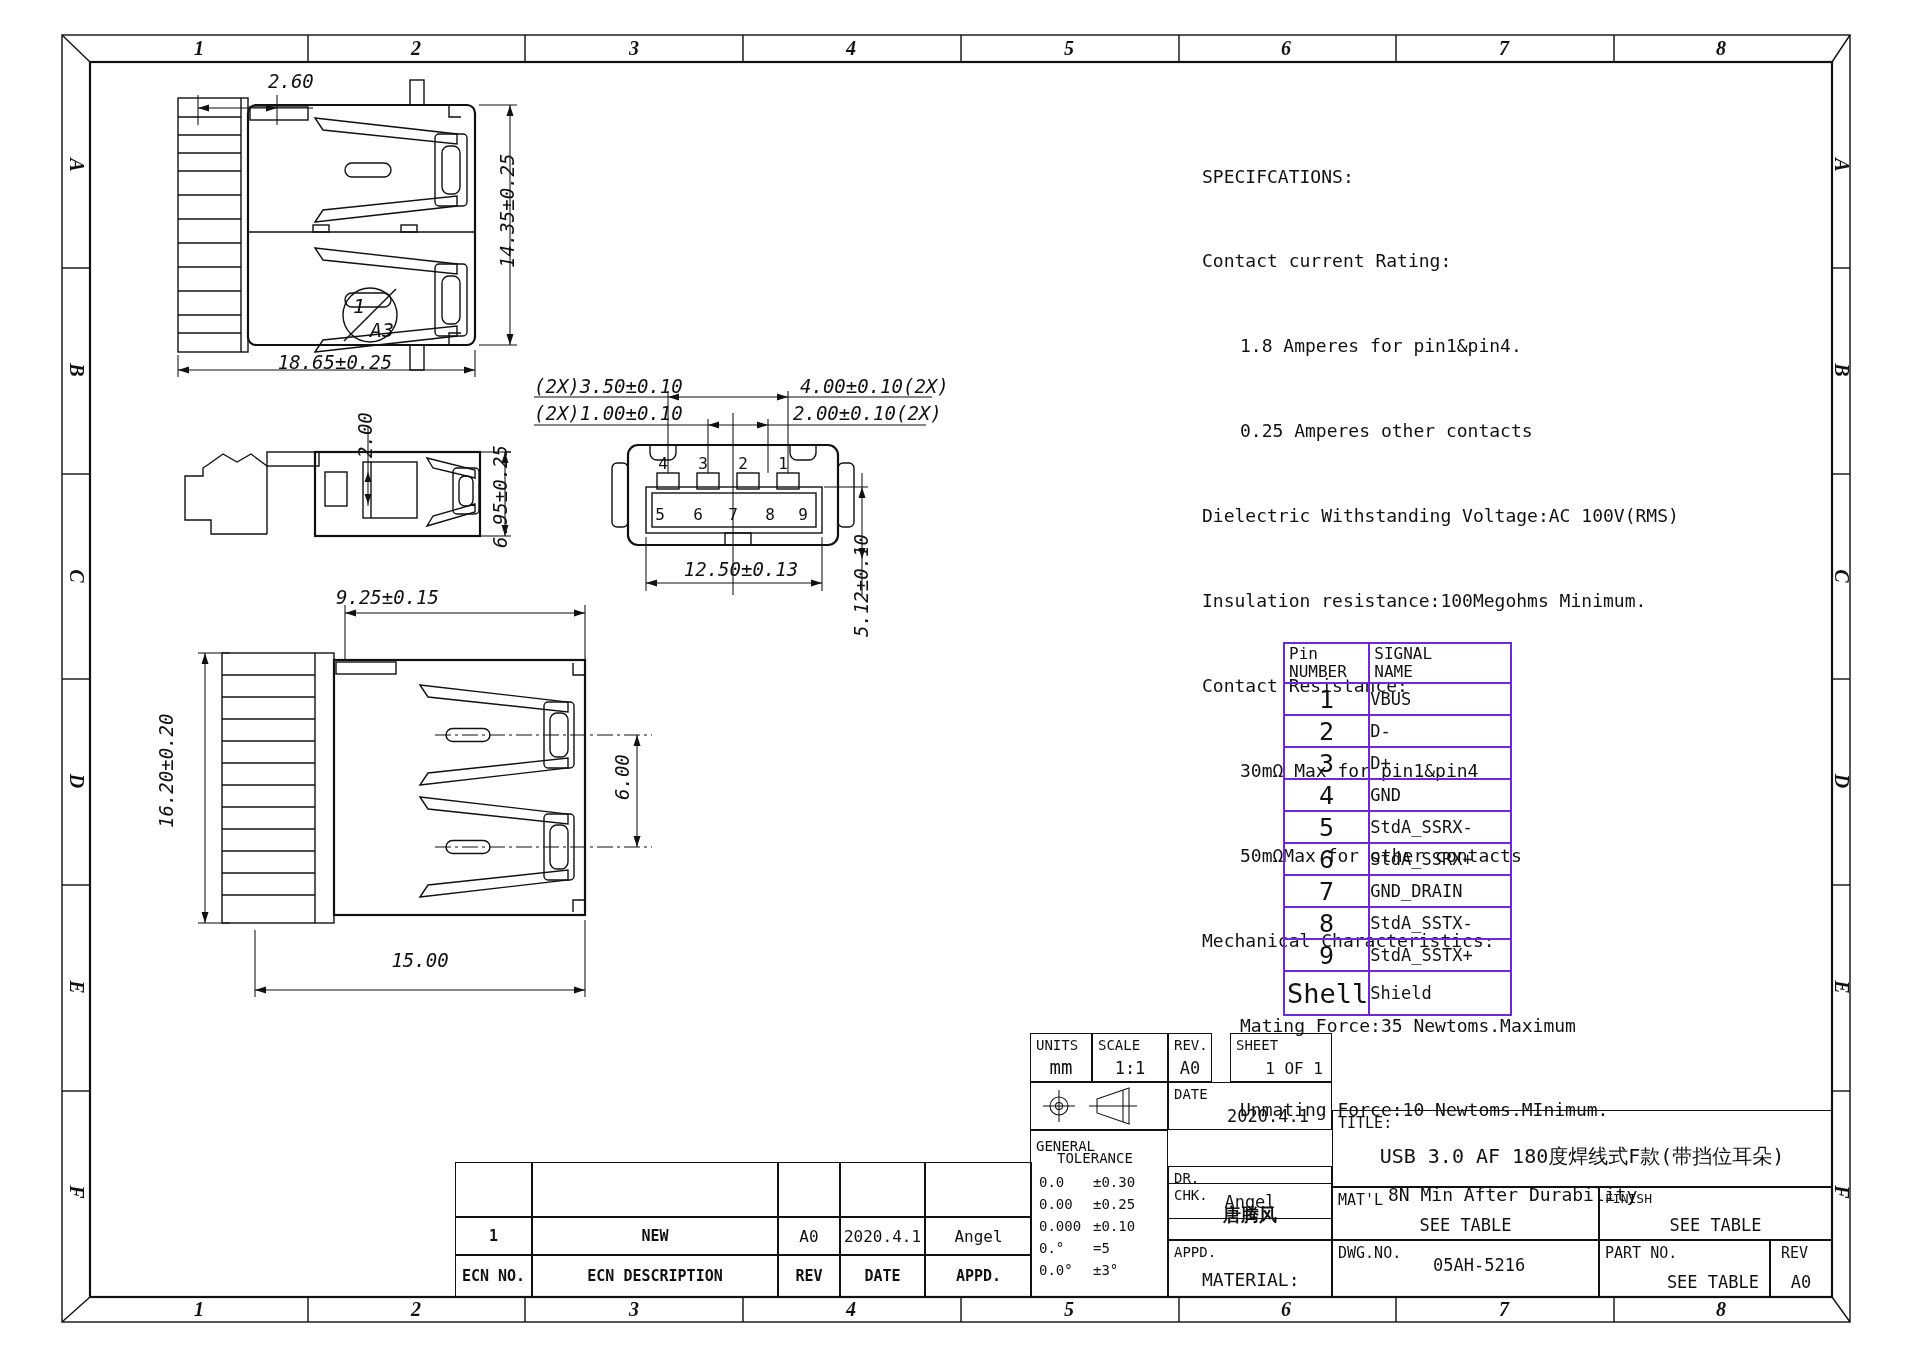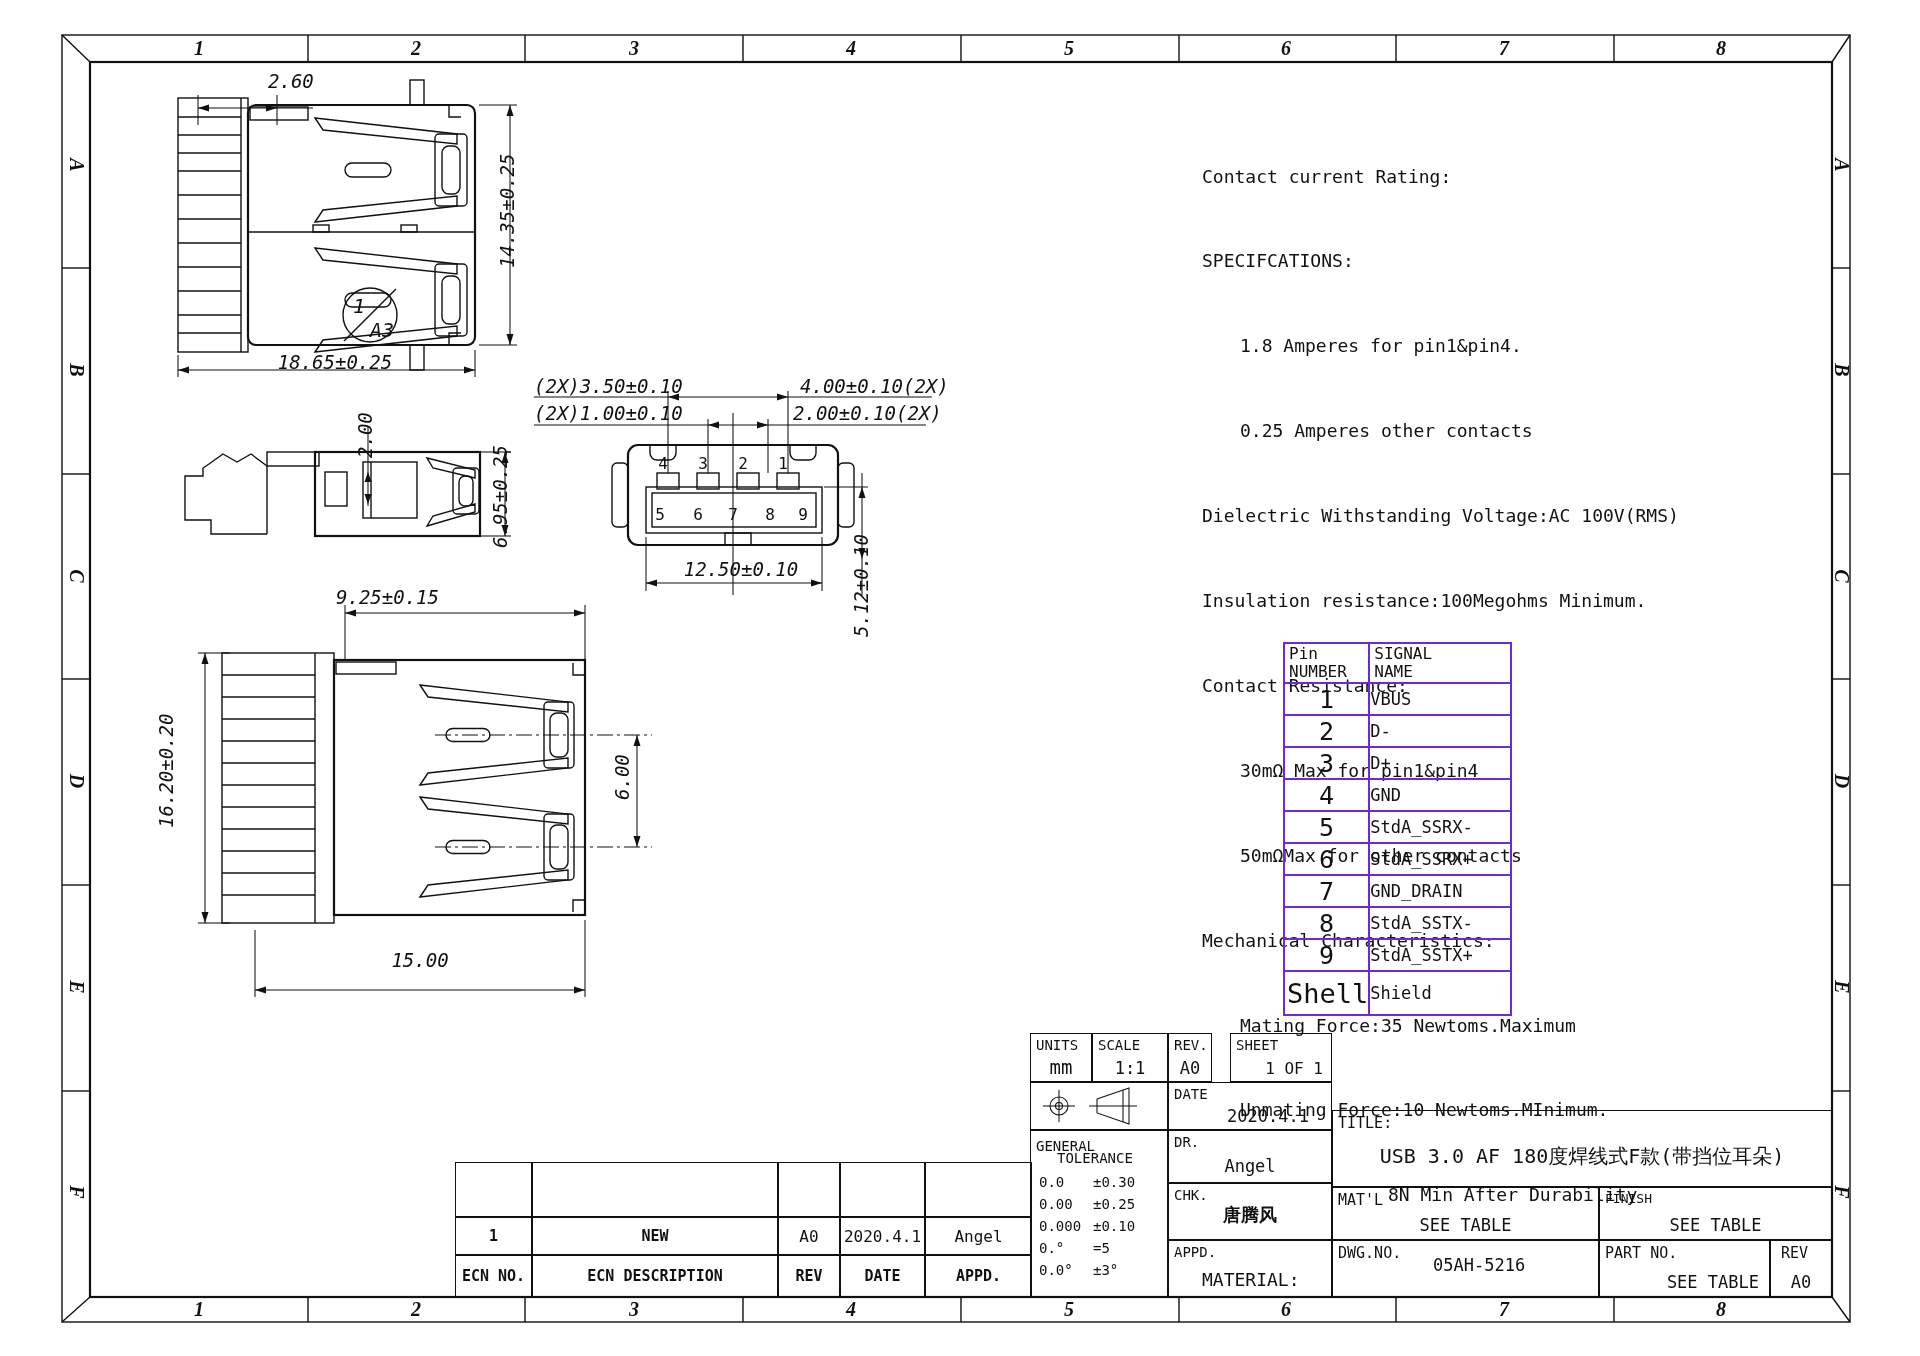--- a/index.html
+++ b/index.html
@@ -247,21 +247,21 @@
     <text x="160" y="165" font-size="16" text-anchor="middle">5</text>
     <text x="198" y="165" font-size="16" text-anchor="middle">6</text>
     <text x="233" y="165" font-size="16" text-anchor="middle">7</text>
     <text x="270" y="165" font-size="16" text-anchor="middle">8</text>
     <text x="303" y="165" font-size="16" text-anchor="middle">9</text>
   </svg>
   <span class="dim" style="left:534px;top:376px">(2X)3.50±0.10</span>
   <span class="dim" style="left:534px;top:403px">(2X)1.00±0.10</span>
   <span class="dim" style="left:800px;top:376px">4.00±0.10(2X)</span>
   <span class="dim" style="left:793px;top:403px">2.00±0.10(2X)</span>
-  <span class="dim ctr" style="left:676px;top:559px;width:130px">12.50±0.10</span>
+  <span class="dim ctr" style="left:676px;top:559px;width:130px">12.50±0.13</span>
   <span class="dim dimv" style="left:851px;top:637px">5.12±0.10</span>
 
   <svg style="left:140px;top:575px" width="540" height="440" viewBox="0 0 540 440">
     <g class="ln thn">
       <line x1="205" y1="38" x2="445" y2="38"></line>
       <line x1="205" y1="30" x2="205" y2="85"></line>
         <line x1="445" y1="30" x2="445" y2="90"></line>
       <line x1="58" y1="78" x2="90" y2="78"></line>
         <line x1="58" y1="348" x2="90" y2="348"></line>
       <line x1="65" y1="78" x2="65" y2="348"></line>
@@ -313,22 +313,22 @@
       <polygon class="ar" points="497,272 493.5,261 500.5,261"></polygon>
     <polygon class="ar" points="115,415 126,411.5 126,418.5"></polygon>
       <polygon class="ar" points="445,415 434,411.5 434,418.5"></polygon>
   </svg>
   <span class="dim" style="left:336px;top:587px">9.25±0.15</span>
   <span class="dim dimv" style="left:156px;top:828px">16.20±0.20</span>
   <span class="dim dimv" style="left:612px;top:800px">6.00</span>
   <span class="dim ctr" style="left:360px;top:950px;width:120px">15.00</span>
 
   <div class="spec">
+    <div>SPECIFCATIONS:</div>
     <div>Contact current Rating:</div>
-    <div>SPECIFCATIONS:</div>
     <div class="i1">1.8 Amperes for pin1&amp;pin4.</div>
     <div class="i1">0.25 Amperes other contacts</div>
     <div>Dielectric Withstanding Voltage:AC 100V(RMS)</div>
     <div>Insulation resistance:100Megohms Minimum.</div>
     <div>Contact Resistance:</div>
     <div class="i1">30mΩ Max for pin1&amp;pin4</div>
     <div class="i1">50mΩMax for other contacts</div>
     <div>Mechanical Characteristics:</div>
     <div class="i1">Mating Force:35 Newtoms.Maximum</div>
     <div class="i1">Unmating Force:10 Newtoms.MInimum.</div>
@@ -447,21 +447,21 @@
       <div class="tolrow">
           <span>0.°</span>
           <span>=5</span>
         </div>
       <div class="tolrow">
           <span>0.0°</span>
           <span>±3°</span>
         </div>
     </div>
   </div>
-  <div class="cell" style="left:1168px;top:1130px;width:164px;height:53px">
+  <div class="cell" style="left:1168px;top:1166px;width:164px;height:53px">
     <span class="lbl">DR.</span>
     <span class="val vctr" style="bottom:6px">Angel</span>
   </div>
   <div class="cell" style="left:1168px;top:1183px;width:164px;height:57px">
     <span class="lbl">CHK.</span>
     <span class="val vctr" style="bottom:12px;font-size:18px;font-weight:bold;font-family:'DejaVu Sans',sans-serif">唐腾风</span>
   </div>
   <div class="cell" style="left:1168px;top:1240px;width:164px;height:57px">
     <span class="lbl">APPD.</span>
     <span class="val vctr" style="bottom:6px"></span>

